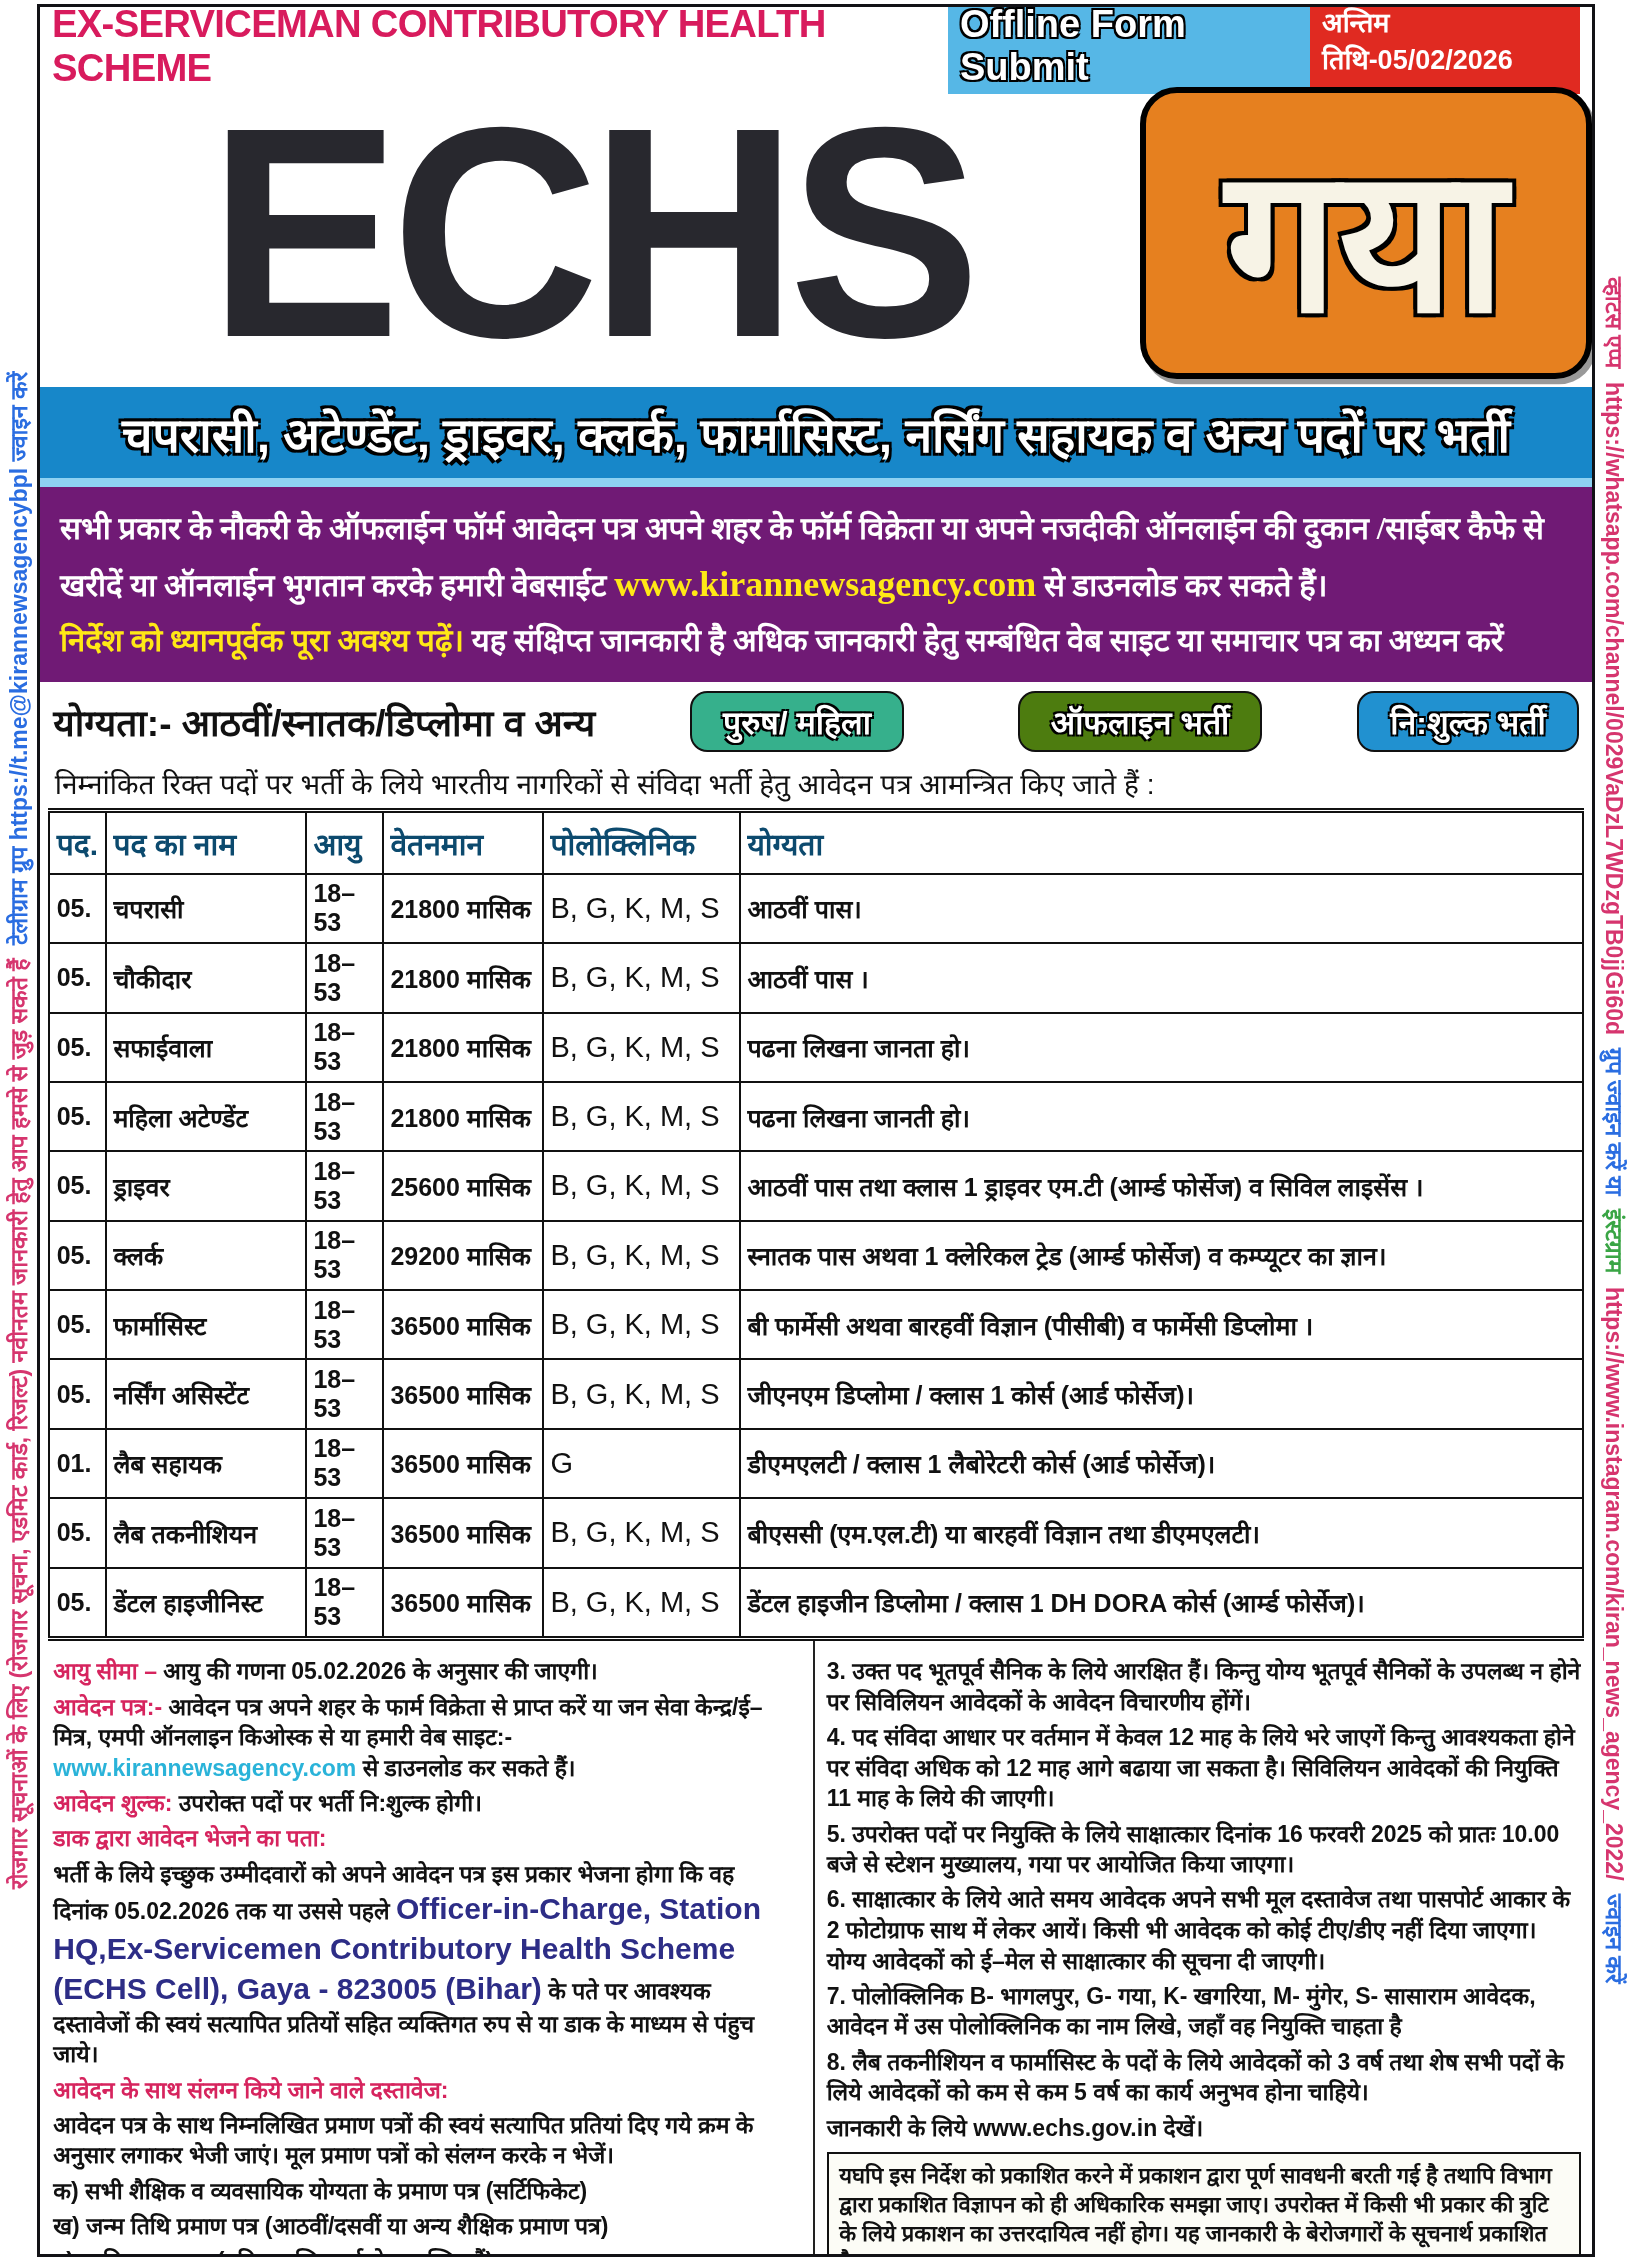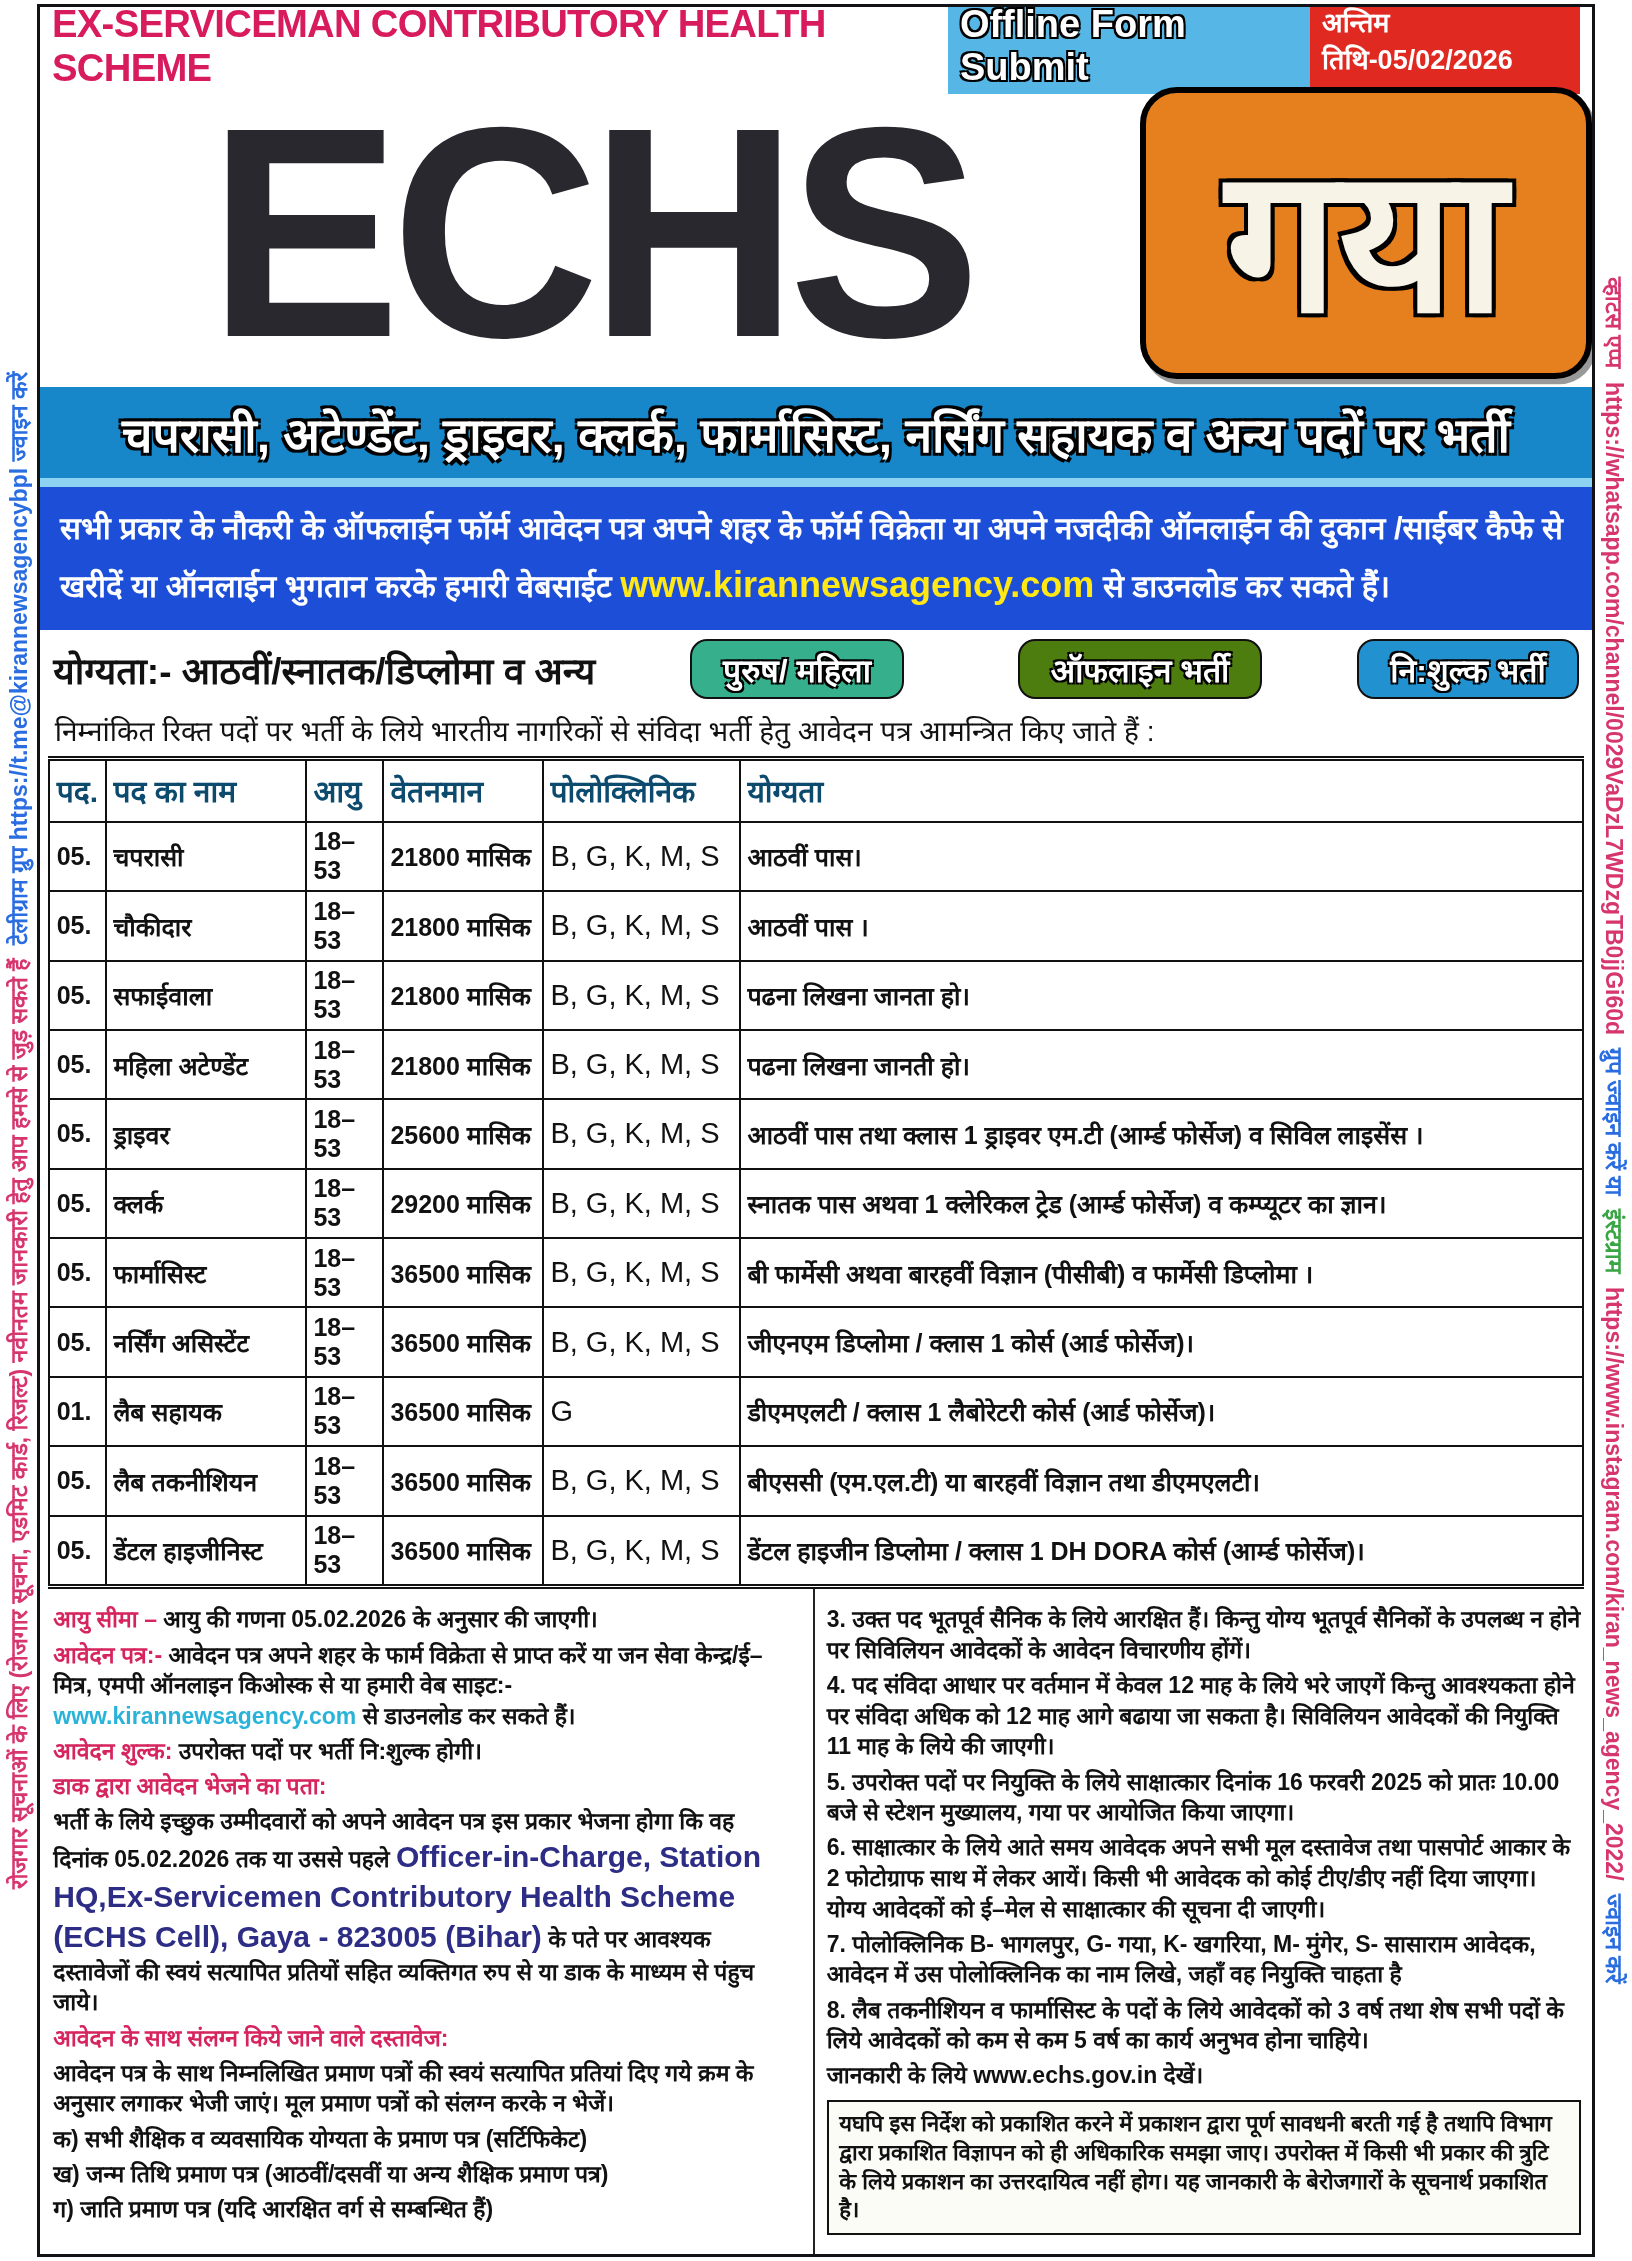--- a/index.html
+++ b/index.html
@@ -35,21 +35,21 @@
         box-shadow:4px 5.3px 0 #00000066;display:flex;align-items:center;justify-content:center;}
   .city span{font-size:200px;font-weight:900;color:#f7f3e6;
         text-shadow:-4px -4px 0 #000,4px -4px 0 #000,-4px 4px 0 #000,4px 4px 0 #000;}
 
   
   .banner{background:#1787c9;border-bottom:9.3px solid #8ed2f2;color:#fff;font-weight:800;font-size:48px;
           text-align:center;padding:14.7px 6.7px 12px 6.7px;
           text-shadow:-2.7px -2.7px 0 #000,2.7px -2.7px 0 #000,-2.7px 2.7px 0 #000,2.7px 2.7px 0 #000;}
 
   
-  .navybox{background:#1d4ed8;color:#fff;padding:13.3px 20px;font-size:31px;font-weight:700;line-height:1.55;}
+  .navybox{background:#701a75;color:#fff;padding:13.3px 20px;font-size:31px;font-weight:700;line-height:1.55;font-family:Liberation Serif, serif;}
   .navybox p{margin:4px 0;}
   .nv-url{color:#ffe816;font-weight:800;font-size:36px;}
   .nv-lead{color:#ffe816;font-weight:800;}
 
   
   .qualrow{display:flex;align-items:center;justify-content:space-between;padding:9.3px 13.3px;}
   .qual-label{font-size:37px;font-weight:800;color:#111;}
   .pill{border:2.7px solid #111;border-radius:17.3px;padding:6.7px 31px;font-size:32px;font-weight:800;color:#fff;
         text-shadow:-2px -2px 0 #000,2px -2px 0 #000,-2px 2px 0 #000,2px 2px 0 #000;margin-left:17.3px;}
   .pill.teal{background:#36b08c;} .pill.pink{background:#4d7c0f;margin-left:36px;} .pill.blue{background:#2191d0;}
@@ -116,20 +116,24 @@
     </div>
 
     <div class="banner">चपरासी, अटेण्डेंट, ड्राइवर, क्लर्क, फार्मासिस्ट, नर्सिंग सहायक व अन्य पदों पर भर्ती</div>
 
     <div class="navybox">
       <p><span>सभी प्रकार के नौकरी के ऑफलाईन फॉर्म आवेदन पत्र अपने शहर के फॉर्म विक्रेता या अपने नजदीकी ऑनलाईन की दुकान /साईबर कैफे से</span></p>
       <p>
         <span>खरीदें या ऑनलाईन भुगतान करके हमारी वेबसाईट</span>
         <span class="nv-url">www.kirannewsagency.com</span>
         <span>से डाउनलोड कर सकते हैं।</span>
+      </p>
+      <p>
+        <span class="nv-lead">निर्देश को ध्यानपूर्वक पूरा अवश्य पढ़ें।</span>
+        <span>यह संक्षिप्त जानकारी है अधिक जानकारी हेतु सम्बंधित वेब साइट या समाचार पत्र का अध्यन करें</span>
       </p>
     </div>
 
     <div class="qualrow">
       <div class="qual-label">योग्यता:- आठवीं/स्नातक/डिप्लोमा व अन्य</div>
       <div class="pill teal">पुरुष/ महिला</div>
       <div class="pill pink">ऑफलाइन भर्ती</div>
       <div class="pill blue">नि:शुल्क भर्ती</div>
     </div>
 

